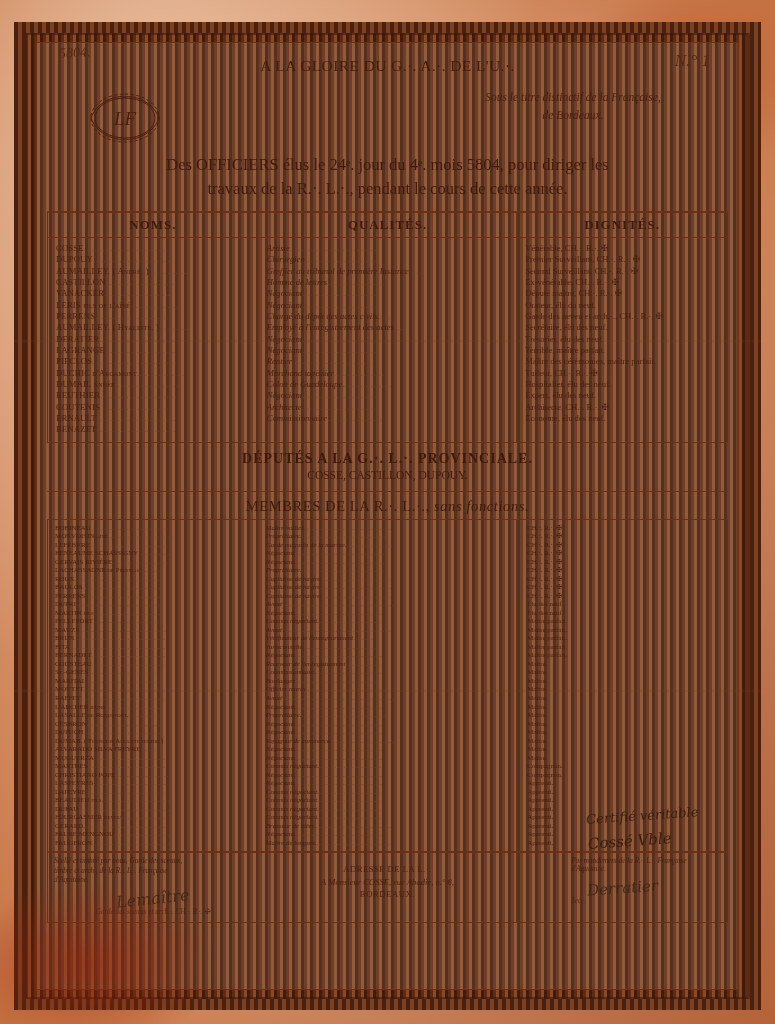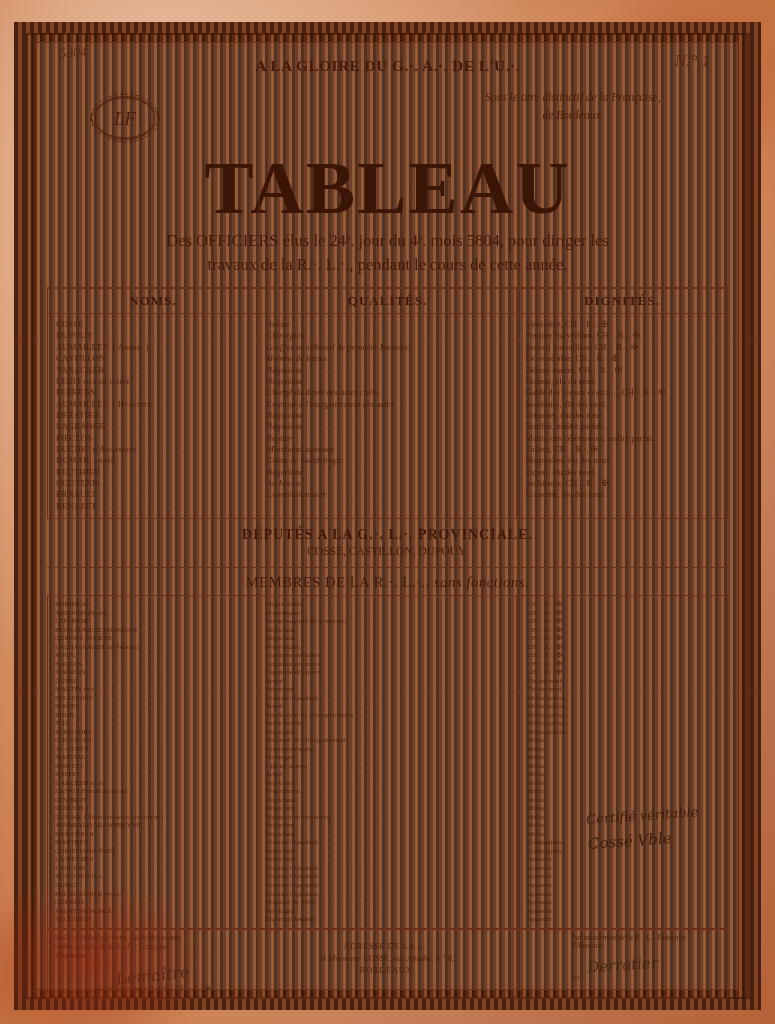--- a/index.html
+++ b/index.html
@@ -27,21 +27,21 @@
   .inner{
     position:absolute;left:36px;top:42px;right:36px;bottom:34px;
     border:1.5px solid #6b2f18;
     background:rgba(255,245,230,.10);
   }
   .pad{position:absolute;inset:0;padding:6px 10px;}
   .center{text-align:center;}
 
   .top-title{
     font-size:15.5px;letter-spacing:.4px;text-align:center;
-    margin-top:8px;font-variant:small-caps;font-weight:700;color:#46190a;
+    margin-top:8px;font-variant:small-caps;font-weight:400;color:#46190a;
   }
   .num-top{position:absolute;right:28px;top:8px;font-size:17px;color:#5a2510;font-style:italic;}
   .num-left{position:absolute;left:22px;top:2px;font-size:14px;color:#5a2510;font-style:italic;
     transform:rotate(-3deg);font-family:"Liberation Serif",serif;}
 
   .lodge-row{display:flex;justify-content:space-between;align-items:flex-start;margin:14px 30px 0 30px;}
   .lodge-col{font-size:11.5px;line-height:1.55;font-style:italic;color:#4a1d0c;}
   .lodge-col.left{text-align:center;width:250px;}
   .lodge-col.right{text-align:center;width:250px;}
   .seal{width:88px;height:58px;position:relative;}
@@ -152,21 +152,20 @@
             <text x="48" y="36" text-anchor="middle" font-family="Liberation Serif, serif" font-style="italic" font-size="19" fill="#4a1d0c">LF</text>
           </svg>
         </div>
 
         <div class="lodge-col right">
           <div>Sous le titre distinctif de la Française,</div>
           <div>de Bordeaux.</div>
         </div>
       </div>
 
-      <h1 class="tableau">TABLEAU</h1>
 
       <div class="subtitle">
         <div>Des OFFICIERS élus le 24ᵉ. jour du 4ᵉ. mois 5804, pour diriger les</div>
         <div>travaux de la R.·. L.·., pendant le cours de cette année.</div>
       </div>
 
       <hr class="rule">
 
       <table class="grid">
         <tbody>
@@ -217,21 +216,21 @@
           </td>
           <td style="width:31%">
             <div class="colhead">DIGNITÉS.</div>
             <ul class="dotlist">
               <li>Vénérable, CH.·. R.·. ✠</li>
               <li>Premier Surveillant, CH.·. R.·. ✠</li>
               <li>Second Surveillant, CH.·. R.·. ✠</li>
               <li>Ex-vénérable, CH.·. R.·. ✠</li>
               <li>Député maître, CH.·. R.·. ✠</li>
               <li>Orateur, élu du neuf.</li>
-              <li>Garde des sceaux et arch.·., CH.·. R.·. ✠</li>
+              <li>Garde des neveu et arch.·., CH.·. R.·. ✠</li>
               <li>Secrétaire, élu des neuf.</li>
               <li>Trésorier, élu des neuf.</li>
               <li>Terrible, maître parfait.</li>
               <li>Maître des cérémonies, maître parfait.</li>
               <li>Tuileur, CH.·. R.·. ✠</li>
               <li>Hospitalier, élu des neuf.</li>
               <li>Expert, élu des neuf.</li>
               <li>Architecte, CH.·. R.·. ✠</li>
               <li>Économe, élu des neuf.</li>
               <li>&nbsp;</li>

